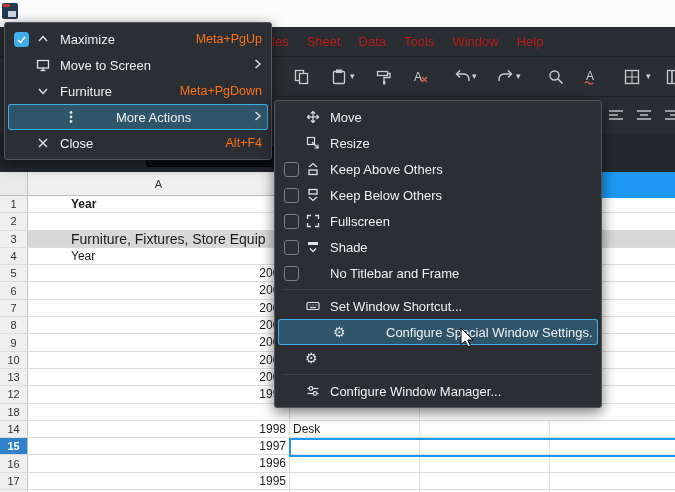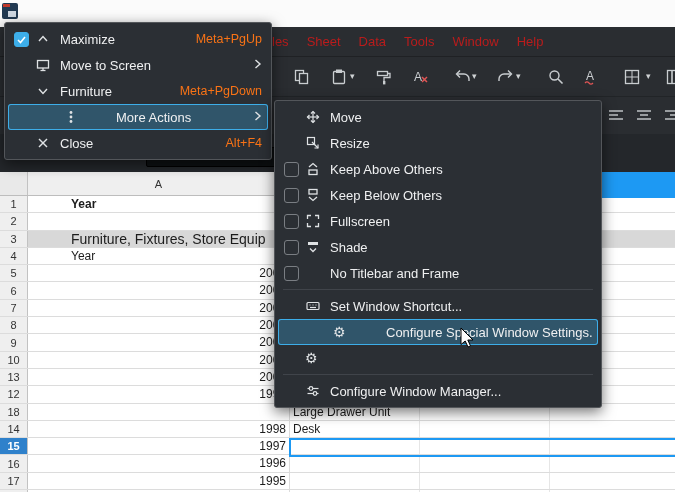--- a/index.html
+++ b/index.html
@@ -278,21 +278,20 @@
       <div class="r">
           <div class="rh">12</div>
           <div class="cell cA num">1999</div>
           <div class="cell cB"></div>
           <div class="cell cC"></div>
           <div class="cell cD"></div>
         </div>
       <div class="r">
           <div class="rh">18</div>
           <div class="cell cA num"></div>
-          <div class="cell cB">Large Drawer Unit</div>
           <div class="cell cC"></div>
           <div class="cell cD"></div>
         </div>
       <div class="r">
           <div class="rh">14</div>
           <div class="cell cA num">1998</div>
           <div class="cell cB">Desk</div>
           <div class="cell cC"></div>
           <div class="cell cD"></div>
         </div>

